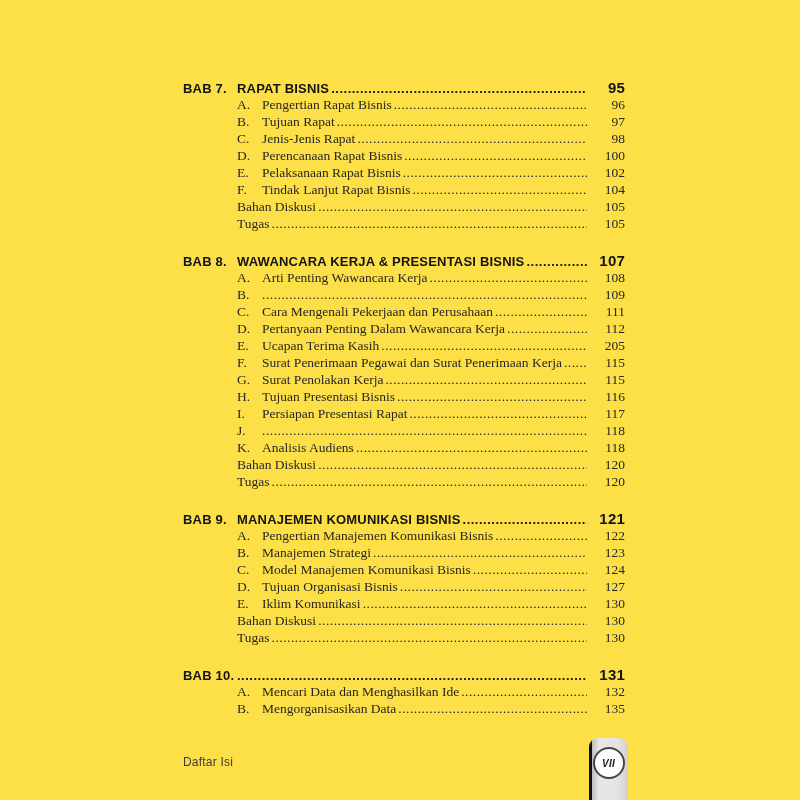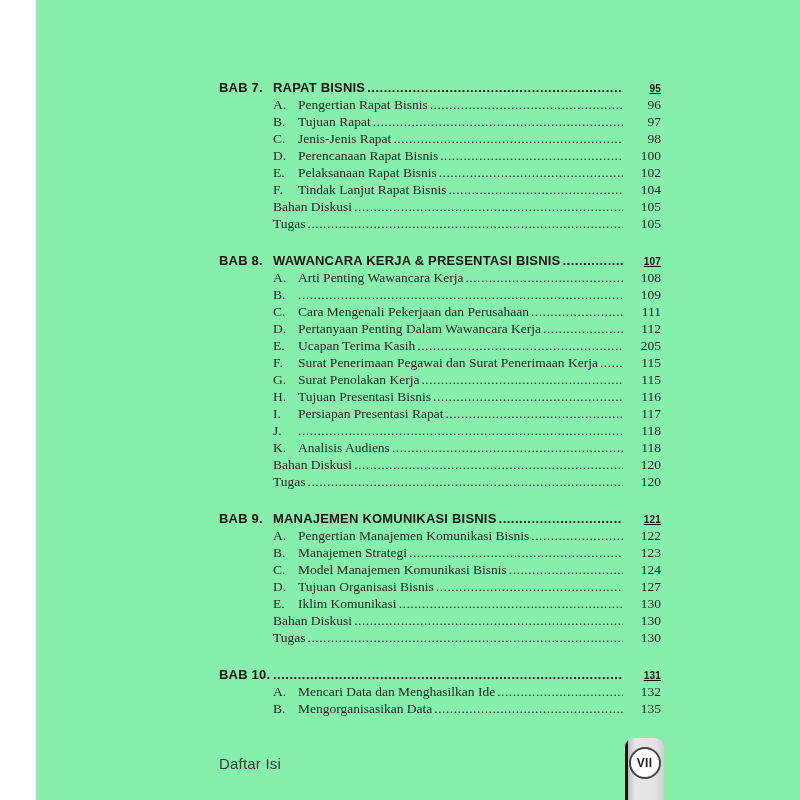--- a/index.html
+++ b/index.html
@@ -3,21 +3,21 @@
 <meta charset="utf-8">
 <style>
   html, body { margin: 0; padding: 0; }
   body {
     width: 800px; height: 800px;
     background: #ffffff;
     position: relative;
     overflow: hidden;
     font-family: "Liberation Serif", serif;
   }
-  .page { position: absolute; inset: 0; background: #86efac; margin-left: 36px; }
+  .page { position: absolute; inset: 0; background: #fde047; }
 
   .toc { position: absolute; left: 183px; top: 79px; width: 442px; }
   .chapter { margin-bottom: 20px; }
 
   .row {
     display: flex; align-items: baseline;
     height: 17px; line-height: 17px;
     color: #262626;
   }
   .row.heading {
@@ -29,45 +29,46 @@
 
   .chapter-label { flex: 0 0 54px; white-space: nowrap; }
   .indent       { flex: 0 0 54px; }
   .letter-label { flex: 0 0 25px; white-space: nowrap; }
 
   .title-leader { flex: 1 1 auto; display: flex; align-items: flex-end; overflow: hidden; min-width: 0; }
   .title  { flex: 0 0 auto; white-space: nowrap; padding-right: 2px; }
   .leader { flex: 1 1 auto; overflow: hidden; white-space: nowrap; min-width: 0; letter-spacing: 0.5px; }
 
   .page-num { flex: 0 0 38px; text-align: right; white-space: nowrap; }
-  .row.heading .page-num { font-size: 10px; text-decoration: underline; }
+  .row.heading .page-num { font-size: 15px; }
 
   .footer-label {
     position: absolute; left: 183px; top: 755px;
     font-family: "Liberation Sans", sans-serif;
-    font-size: 15px; color: #3a3a3a; letter-spacing: 0.2px;
+    font-size: 12px; color: #3a3a3a; letter-spacing: 0.2px;
   }
 
   .page-tab {
     position: absolute; left: 589px; top: 738px;
     width: 39px; height: 62px;
     border-radius: 9px 9px 0 0;
     background: linear-gradient(90deg,
       #101010 0px, #101010 3px,
       #bdbdbd 3px, #e7e7e7 10px,
       #e3e3e3 75%, #d0d0d0 100%);
   }
   .badge-circle {
     position: absolute; left: 50%; top: 9px; transform: translateX(-50%);
     width: 32px; height: 32px; border-radius: 50%;
     background: #fdfdfd; border: 2px solid #454545;
     display: flex; align-items: center; justify-content: center;
     font-family: "Liberation Sans", sans-serif;
-    font-weight: 700; font-size: 12px; color: #1c1c1c; letter-spacing: 0.3px;
+    font-weight: 700; font-size: 10px; color: #1c1c1c; letter-spacing: 0.3px;
     box-sizing: border-box;
+    font-style: italic;
   }
 </style>
 </head>
 <body>
 
 <div class="page">
 
   <main class="toc">
       <section class="chapter">
         <div class="row heading">

